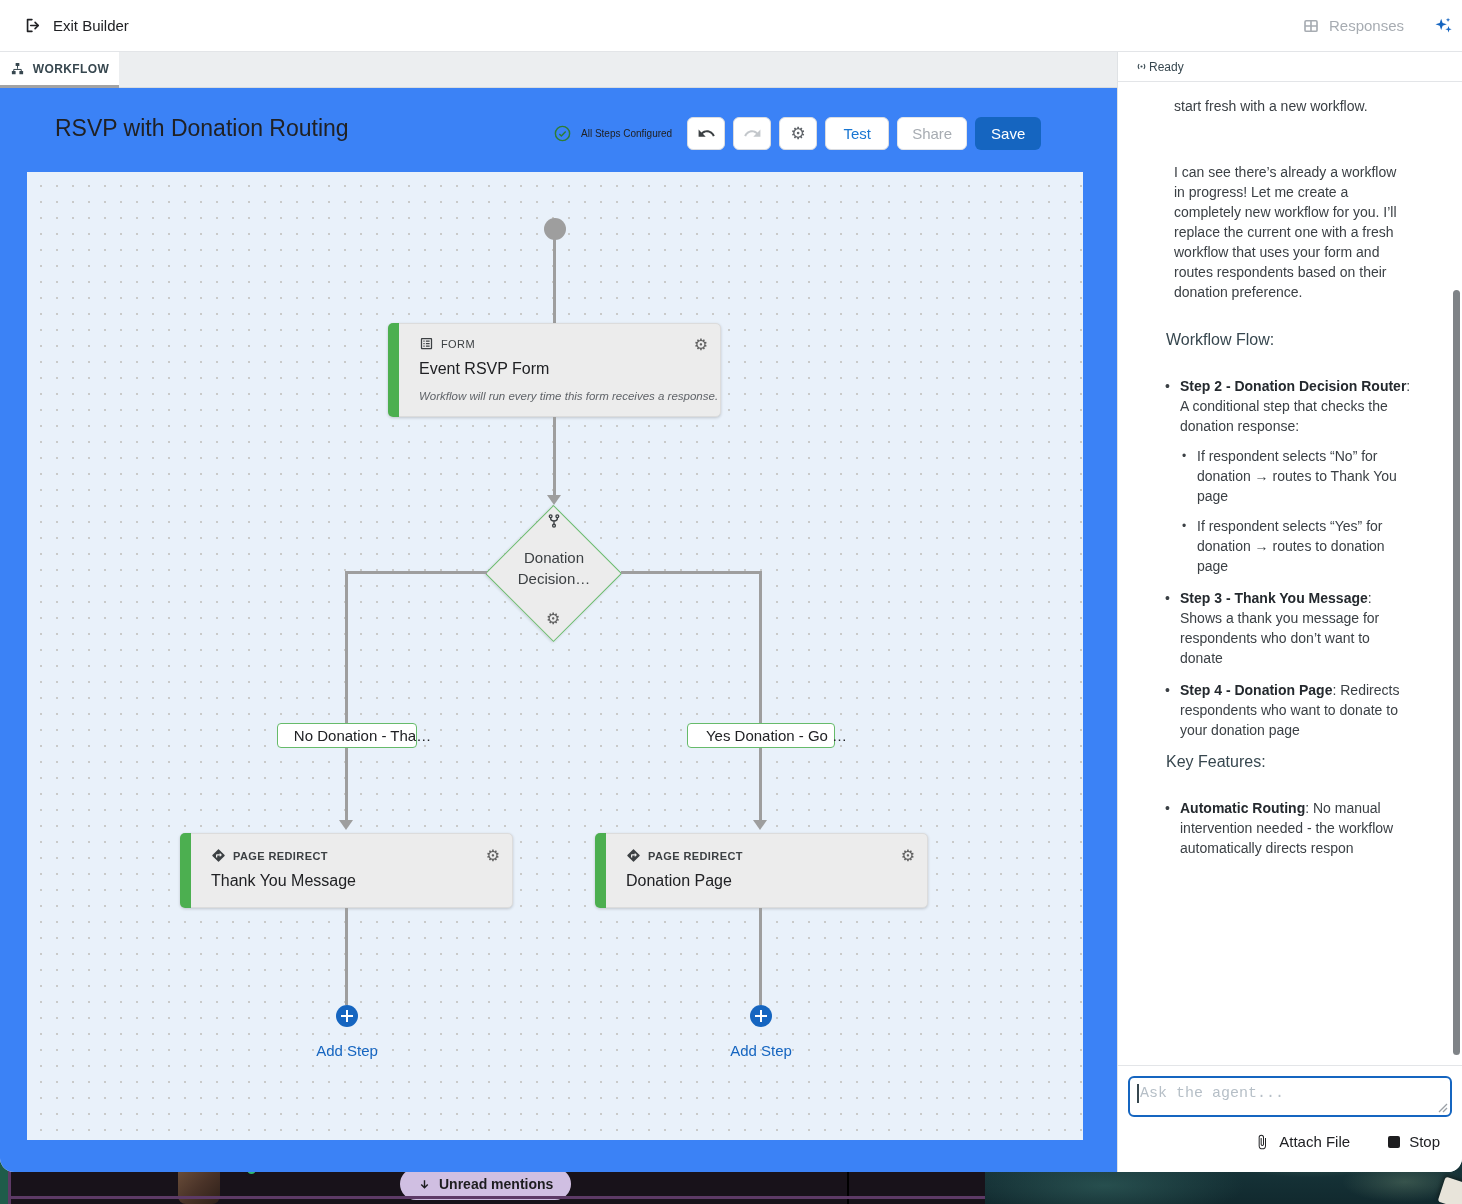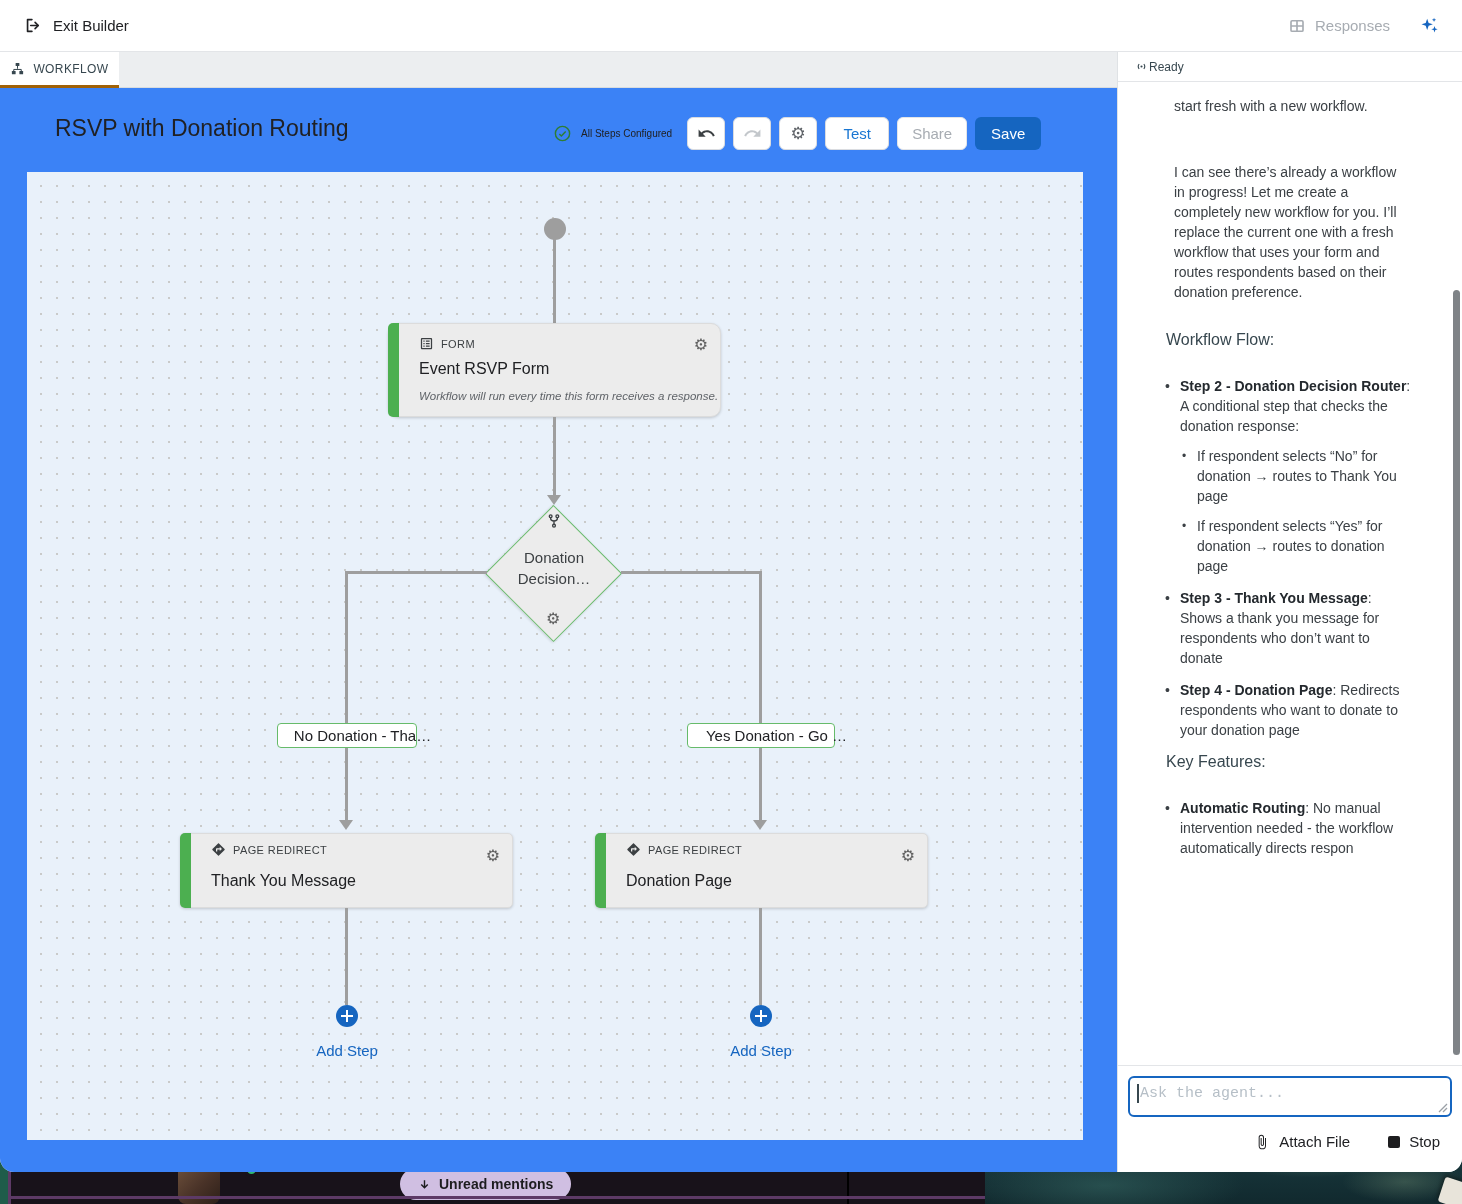--- a/index.html
+++ b/index.html
@@ -27,32 +27,32 @@
   .desk-page-curl { position:absolute; left:1441px; top:80px; width:26px; height:26px; background:#e8e4da;
     border-radius:3px; transform:rotate(18deg); box-shadow:-2px -2px 4px rgba(0,0,0,.4); }
 
   
   .app { position:absolute; left:0; top:0; width:1462px; height:1172px; background:#fff; z-index:2;
     border-radius:0 0 14px 14px; overflow:hidden; }
 
   
   .topbar { position:absolute; left:0; top:0; width:1462px; height:52px; background:#fff;
     border-bottom:1px solid #e3e5e8; display:flex; align-items:center; justify-content:space-between;
-    padding:0 22px 0 24px; }
+    padding:0 8px 0 24px; }
   .exit-btn { display:flex; align-items:center; gap:10px; font-size:15px; font-weight:500; color:#202124; cursor:pointer; }
   .topbar-right { display:flex; align-items:center; gap:28px; }
   .responses-btn { display:flex; align-items:center; gap:9px; font-size:15px; font-weight:500; color:#a7acb2; }
   .icon { display:inline-flex; align-items:center; justify-content:center; }
 
   
   .tabbar { position:absolute; left:0; top:52px; width:1117px; height:36px; background:#eceef0;
     border-bottom:1px solid #d9dcde; }
   .tab-active { position:absolute; left:0; top:0; width:119px; height:36px; background:#fff;
-    border-bottom:3px solid #a16207; display:flex; align-items:center; justify-content:center; gap:8px;
-    font-size:12px; font-weight:400; letter-spacing:.4px; color:#37474f; }
+    border-bottom:3px solid #a3a3a3; display:flex; align-items:center; justify-content:center; gap:8px;
+    font-size:12px; font-weight:700; letter-spacing:.4px; color:#37474f; }
 
   
   .builder { position:absolute; left:0; top:88px; width:1117px; height:1084px; background:#3b82f6; }
   .builder-title { position:absolute; left:55px; top:27px; font-size:23px; font-weight:500; color:#202124; }
   .toolbar { position:absolute; left:553px; top:29px; display:flex; align-items:center; gap:8px; }
   .status-group { display:flex; align-items:center; gap:9px; margin-right:7px; font-size:10px; color:#202124; }
   .tb-btn { height:33px; background:#fff; border:1px solid #dadce0; border-radius:6px;
     display:flex; align-items:center; justify-content:center; font-size:15px; cursor:pointer; }
   .tb-icon-btn { width:38px; }
   .btn-test  { width:64px; color:#1976d2; font-weight:500; }
@@ -74,26 +74,26 @@
 
   .flow-node { position:absolute; background:#ececec; border:1px solid #dcdcdc; border-radius:5px;
     box-shadow:0 1px 3px rgba(0,0,0,.18); }
   .node-bar { position:absolute; left:-1px; top:-1px; bottom:-1px; width:11px; background:#4caf50; border-radius:5px 0 0 5px; }
   .node-type { position:absolute; left:30px; display:flex; align-items:center; gap:7px;
     font-size:11px; letter-spacing:.4px; color:#3c4043; }
   .node-gear { position:absolute; right:12px; font-size:16px; color:#616161; line-height:1; cursor:pointer; }
   .node-title { position:absolute; left:30px; font-size:16px; color:#202124; }
   .node-desc { position:absolute; left:30px; font-size:11.5px; font-style:italic; color:#5f6368; }
 
-  .form-node { left:361px; top:151px; width:333px; height:94px;border-radius:10px; }
+  .form-node { left:361px; top:151px; width:333px; height:94px; }
   .form-node .node-type { top:12px; } .form-node .node-gear { top:13px; }
   .form-node .node-title { top:36px; } .form-node .node-desc { top:66px; }
 
   .page-node { height:75px; width:333px; }
-  .page-node .node-type { top:8px; } .page-node .node-gear { top:14px; }
+  .page-node .node-type { top:14px;font-weight:bold; } .page-node .node-gear { top:14px; }
   .page-node .node-title { top:38px; }
   .page-node-left { left:153px; top:661px; }
   .page-node-right { left:568px; top:661px; }
 
   .diamond-wrap { position:absolute; left:458px; top:333px; width:138px; height:138px; }
   .diamond-shape { position:absolute; left:20px; top:20px; width:97px; height:97px;
     background:#ececec; border:1.5px solid #66bb6a; transform:rotate(45deg);
     box-shadow:0 1px 3px rgba(0,0,0,.15); }
   .diamond-branch-icon { position:absolute; left:61px; top:8px; color:#3c4043; }
   .diamond-gear { position:absolute; left:61px; top:106px; font-size:16px; color:#616161; line-height:1; cursor:pointer; }

